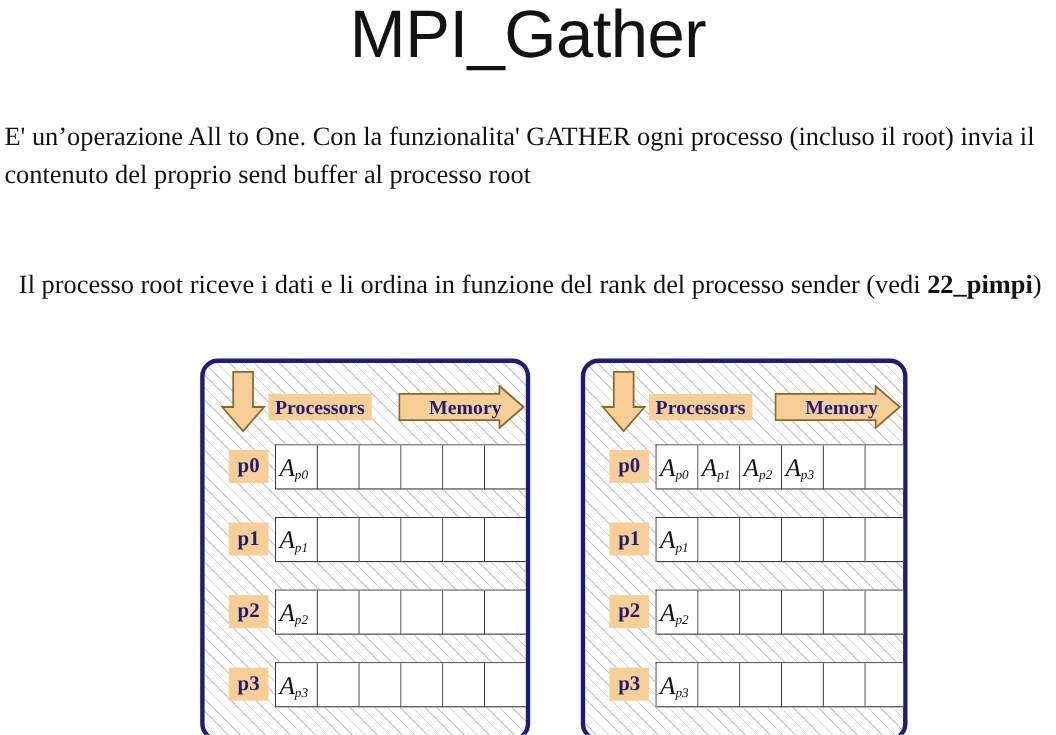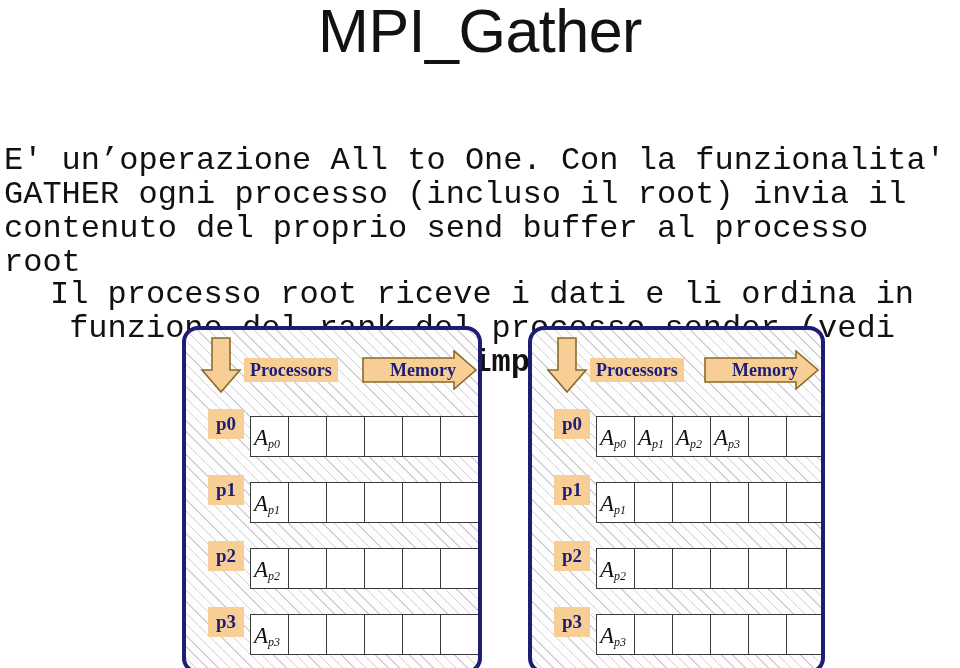--- a/index.html
+++ b/index.html
@@ -30,27 +30,26 @@
     color: #121212;
     line-height: 1.15;
     white-space: pre;
   }
 
   
   .body-text {
     position: absolute;
     left: 4px;
     width: 956px;
-    font-family: Liberation Mono, monospace;
-    font-size: 32px;
+    font-family: Liberation Serif, serif;
+    font-size: 24px;
     line-height: 34px;
     color: #111111;
     letter-spacing: 0px;
     white-space: pre-wrap;
-    margin-top: 36px;
   }
   #para1 { top: 108px; }
   #para2 { top: 242px; text-align: center; }
   .bold-ref { font-weight: bold; }
 
   
   .diagram {
     position: absolute;
     left: 0;
     top: 326px;
@@ -163,21 +162,21 @@
     text-align: center;
     background: #f7cf96;
     font-family: "Liberation Serif", "DejaVu Serif", serif;
     font-weight: bold;
     font-size: 19px;
     color: #1d1d78;
   }
 
   .mem-cells {
     position: absolute;
-    top: 12px;
+    top: 0;
     display: flex;
     border-left: 1.5px solid #3a3a3a;
     border-top: 1.5px solid #3a3a3a;
     background: #ffffff;
     align-items: center;
   }
   #panel-left  .mem-cells { left: 54px; }
   #panel-right .mem-cells { left: 54px; }
 
   .mem-cell {

